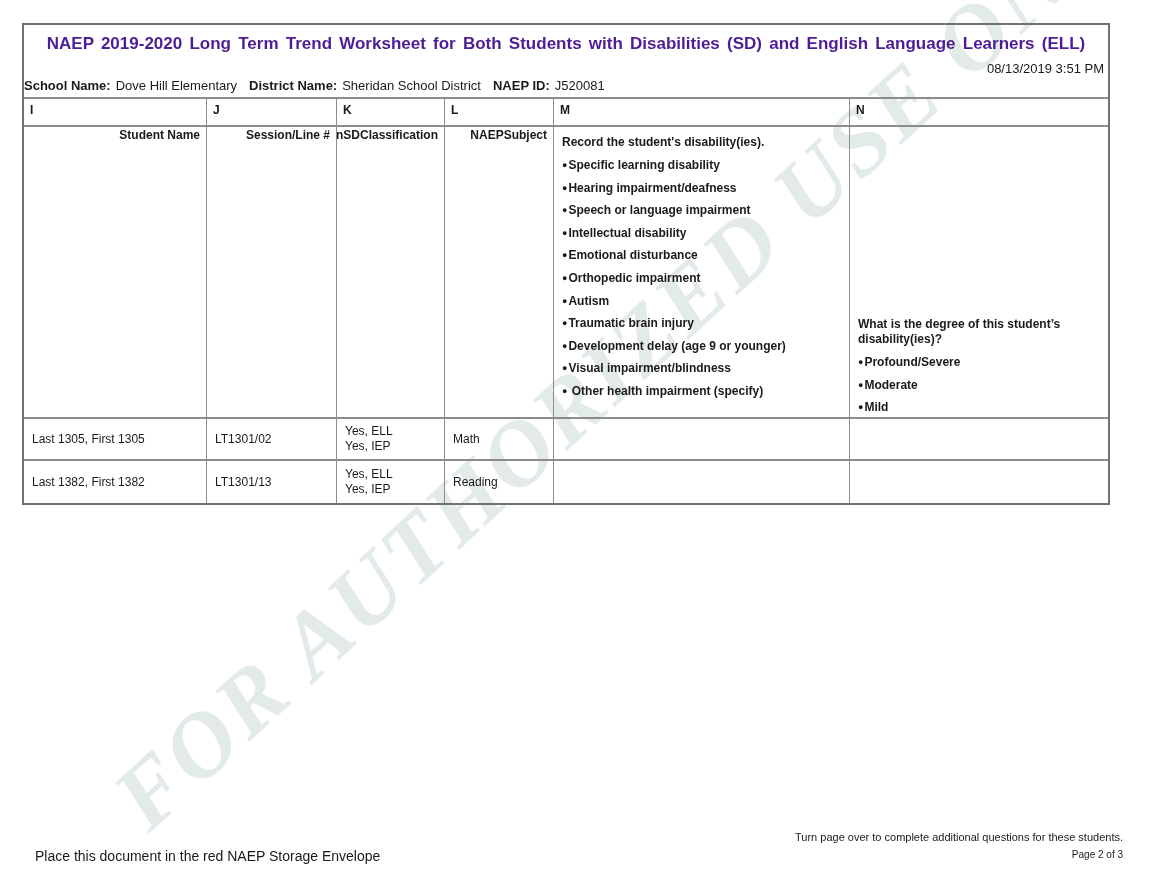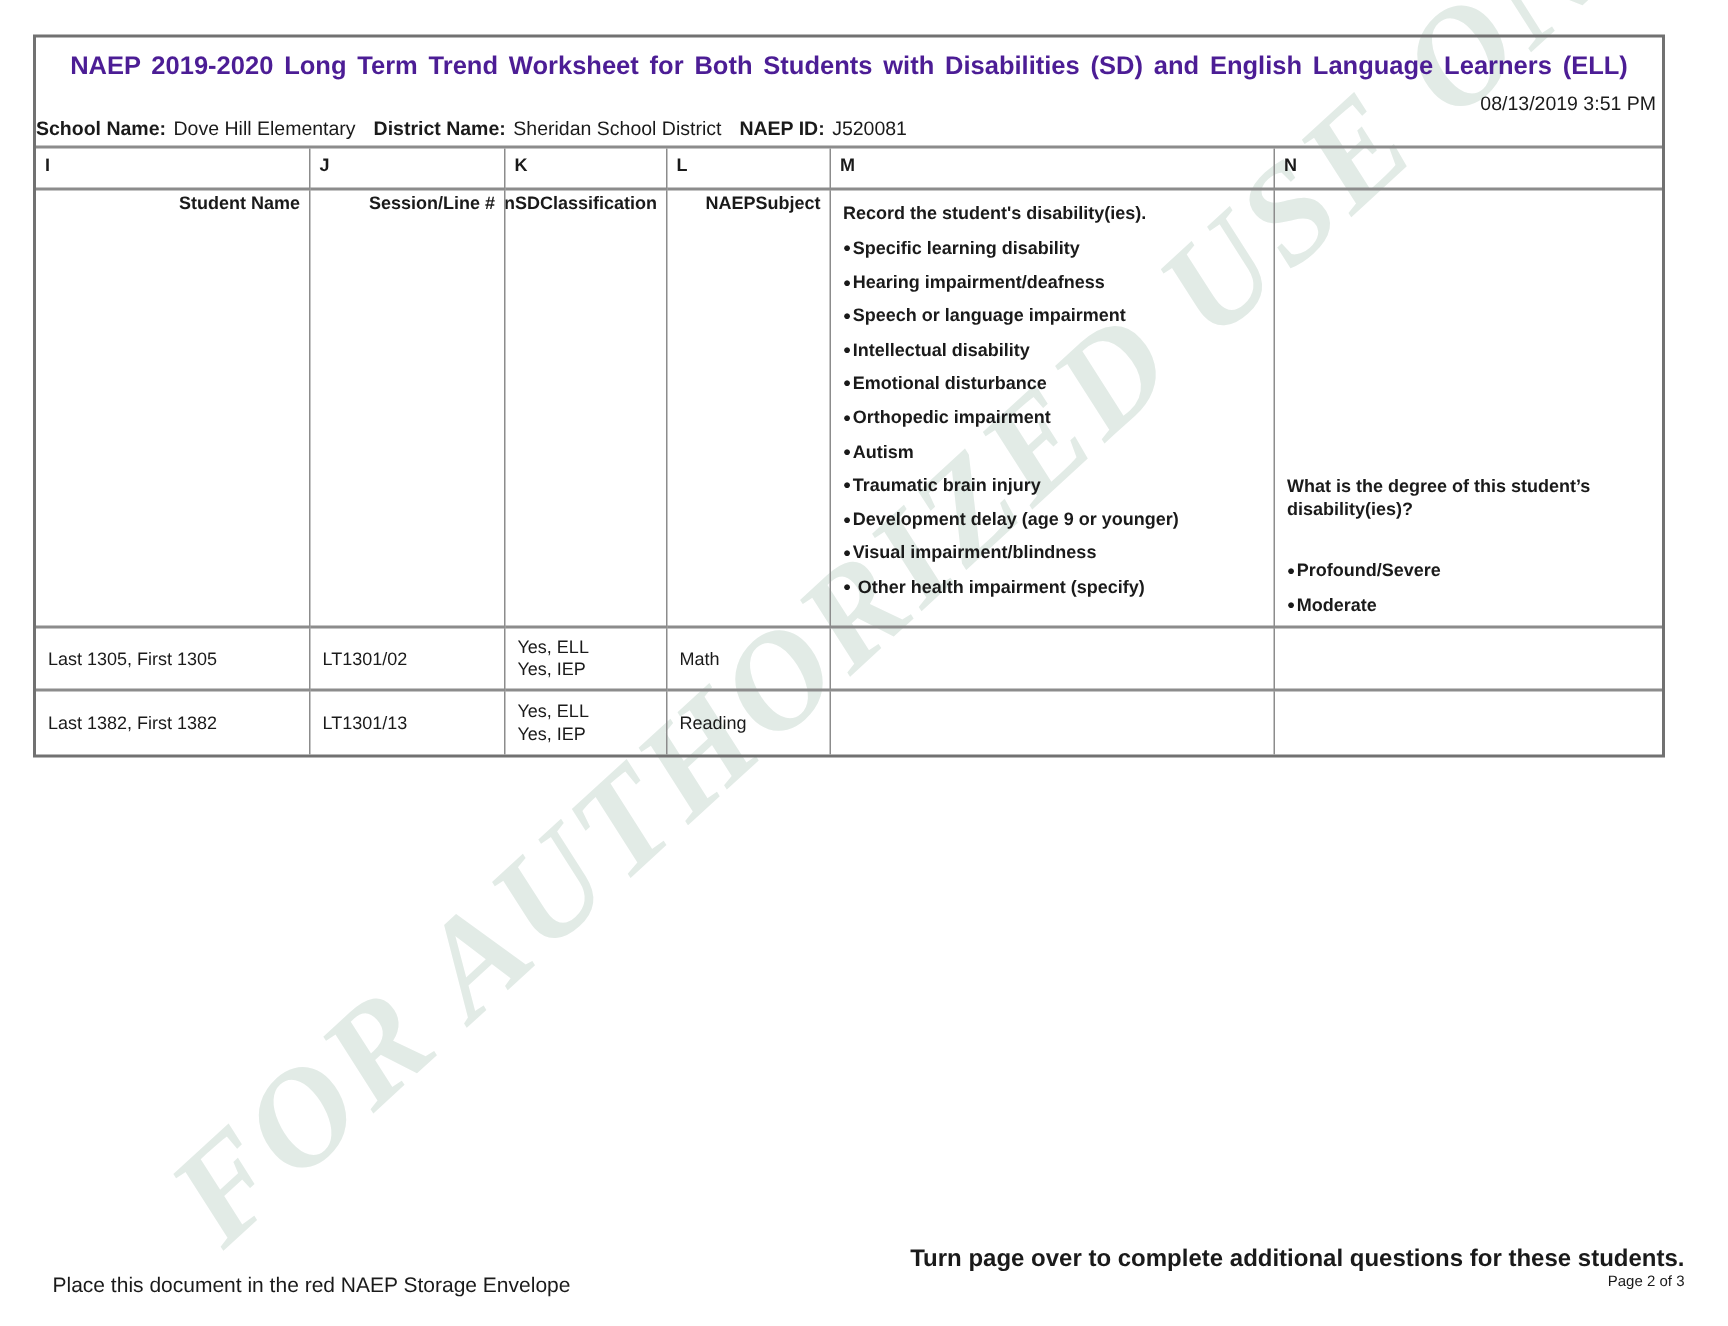--- a/index.html
+++ b/index.html
@@ -91,39 +91,39 @@
   }
   .hdr-cell .hl { display:block; }
   .hdr-cell.k-cell { line-height:16.5px; }
 
   .m-cell { padding:8px 4px 0 8px; font-weight:bold; }
   .m-prompt { line-height:15px; }
   .m-list { margin-top:4px; }
 
   .n-cell { padding:146px 8px 0 8px; font-weight:bold; }
   .n-prompt { line-height:15px; width:230px;margin-top:44px; }
-  .n-list { margin-top:22px; }
+  .n-list { margin-top:4px; }
 
   .bullet-item { line-height:22.6px; white-space:nowrap; }
   .bullet-item::before { content:"●"; font-size:9px; margin-right:1px; vertical-align:1px; }
 
   .data-cell {
     display:flex;
     align-items:center;
     padding-left:8px;
     font-weight:normal;
   }
   .data-cell .two-line { line-height:15px; }
 
   
   .footer-turn {
     position:absolute;
     right:29px; top:831px;
-    font-size:16px;
-    font-weight:bold;
+    font-size:11px;
+    font-weight:normal;
   }
   .footer-storage {
     position:absolute;
     left:35px; top:848px;
     font-size:14px;
   }
   .footer-page {
     position:absolute;
     right:29px; top:849px;
     font-size:10px;

